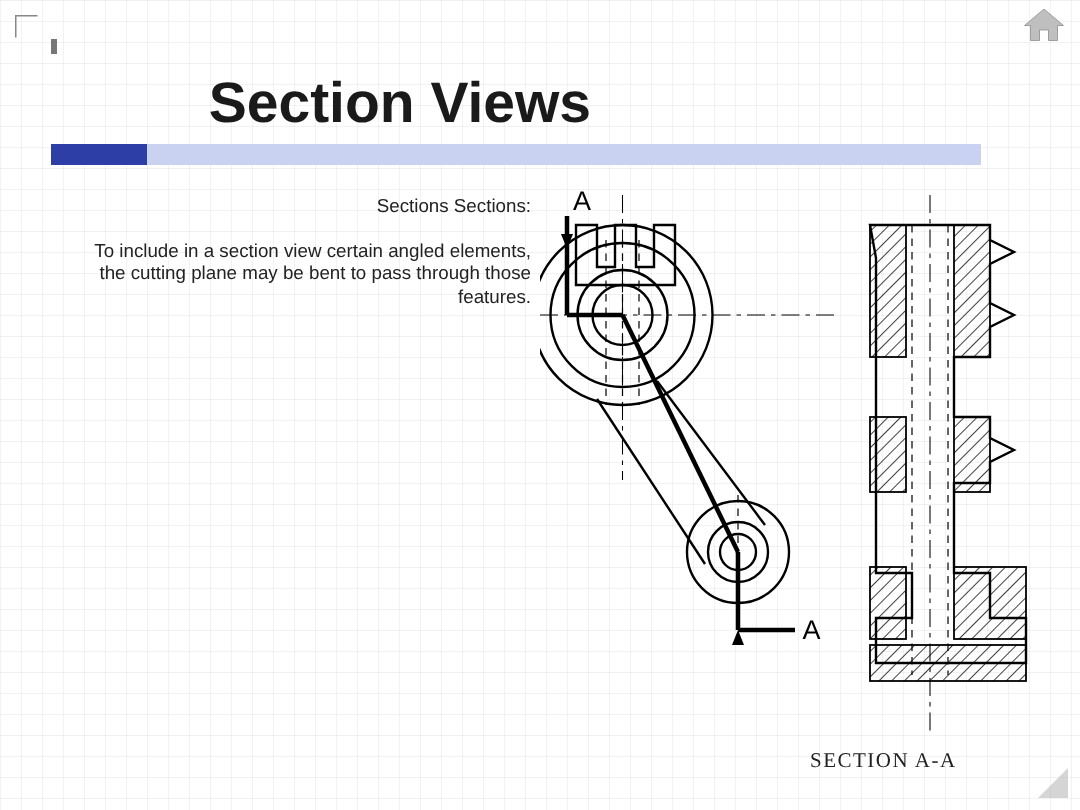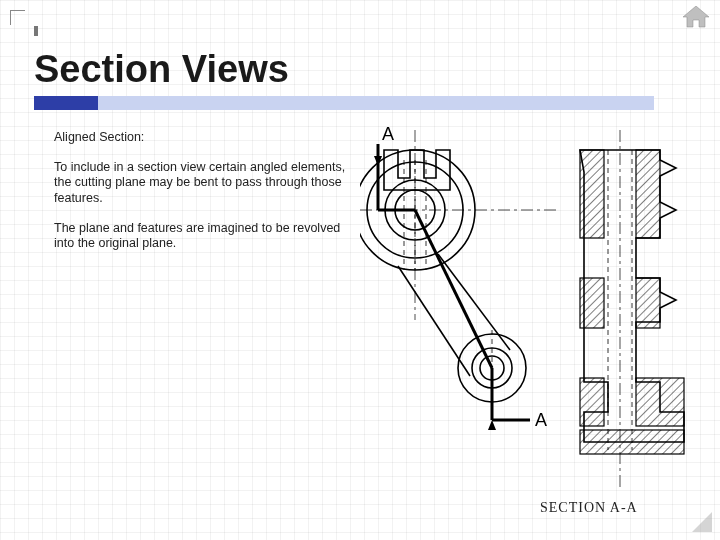--- a/index.html
+++ b/index.html
@@ -1,20 +1,21 @@
 <!DOCTYPE html>
 <html><head>
 <meta charset="utf-8">
 <style>
   html,body{margin:0;padding:0;width:720px;height:540px;font-family:Arial,Helvetica,sans-serif;}
   .slide{
     position:relative;
     width:720px;height:540px;
     background:#fff;
     box-sizing:border-box;
+    text-align:right;
   }
   
   .grid{
     position:absolute;inset:0;
     background-image:
       linear-gradient(to right, rgba(0,0,0,0.05) 1px, transparent 1px),
       linear-gradient(to bottom, rgba(0,0,0,0.05) 1px, transparent 1px);
     background-size:14px 14px;
   }
   .corner{
@@ -72,23 +73,22 @@
   </div>
 
   <div class="tick"></div>
 
   <div class="title-wrap">
     <h1 class="title">Section Views</h1>
   </div>
   <div class="title-underline"></div>
 
   <div class="body">
-    <p class="subhead">Aligned Section:</p>
+    <p class="subhead">Sections Sections:</p>
     <p>To include in a section view certain angled elements, the cutting plane may be bent to pass through those features.</p>
-    <p>The plane and features are imagined to be revolved into the original plane.</p>
   </div>
 
   <div class="figure">
     <svg viewBox="0 0 340 380" width="340" height="380">
       <defs>
         <pattern id="hatch" patternUnits="userSpaceOnUse" width="6" height="6" patternTransform="rotate(45)">
           <line x1="0" y1="0" x2="0" y2="6" stroke="#000" stroke-width="1"></line>
         </pattern>
       </defs>
 

